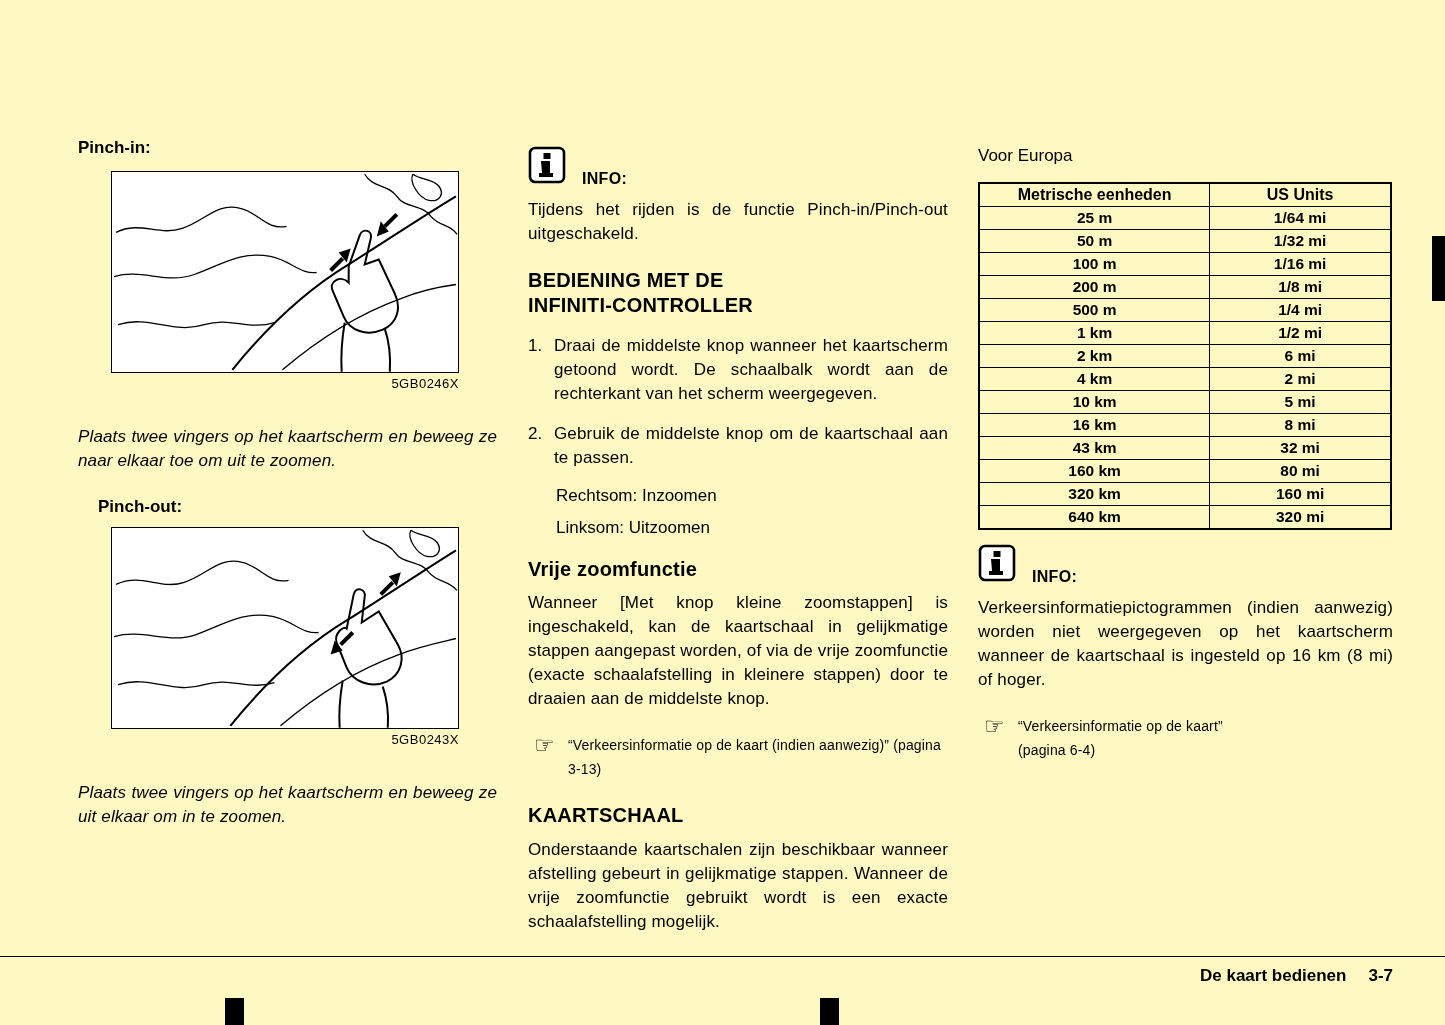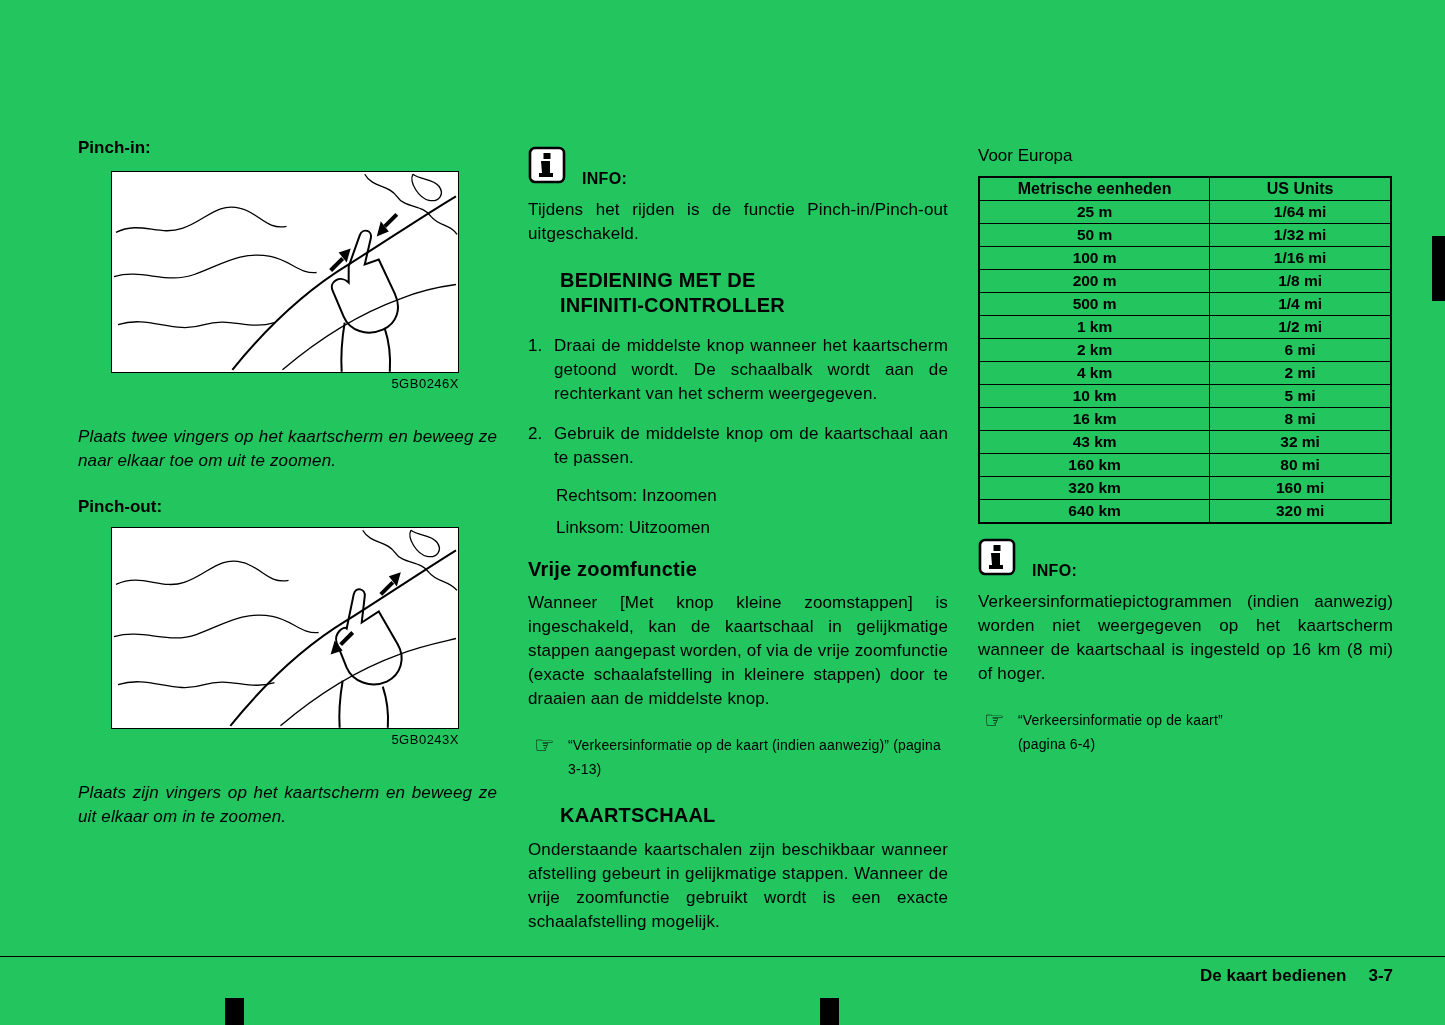--- a/index.html
+++ b/index.html
@@ -1,18 +1,18 @@
 <!DOCTYPE html>
 <html><head>
 <meta charset="utf-8">
 <style>
   * { margin:0; padding:0; box-sizing:border-box; }
   html,body { background:#ffffff; }
   body { font-family:"Liberation Sans","DejaVu Sans",sans-serif; color:#000; }
-  .page { position:relative; width:1445px; height:1025px; background:#22c55e; overflow:hidden; }
+  .page { position:relative; width:1445px; height:1025px; background:#fef9c3; overflow:hidden; }
 
   .col { position:absolute; top:138px; }
   .col-left  { left:78px;  width:419px; }
   .col-mid   { left:528px; width:420px; top:140px; }
   .col-right { left:978px; width:415px; top:146px; }
 
   .bold-label { font-weight:bold; font-size:17px; }
   .para { font-size:17px; line-height:24px; text-align:justify; letter-spacing:.15px; }
 
   .figure { width:348px; height:202px; border:1.6px solid #000; margin:13px 0 0 33px; background:#fff; }
@@ -30,21 +30,21 @@
   .step { display:flex; margin-top:16px; }
   .step .num { flex:0 0 26px; font-size:17px; line-height:24px; }
   .step .txt { flex:1; font-size:17px; line-height:24px; text-align:justify; letter-spacing:.15px; }
 
   .indent-line { margin:16px 0 0 28px; font-size:17px; }
 
   .ref-row { display:flex; margin-top:22px; }
   .pointer { flex:0 0 40px; font-family:"DejaVu Sans",sans-serif; font-size:23px; line-height:24px; padding-left:6px; }
   .ref-text { flex:1; font-size:14px; line-height:24px; letter-spacing:.15px; }
 
-  table.scale { width:414px; border-collapse:collapse; margin-top:10px; border:2px solid #000; }
+  table.scale { width:414px; border-collapse:collapse; margin-top:16px; border:2px solid #000; }
   table.scale th, table.scale td {
     border:1px solid #000; text-align:center; font-weight:bold;
     font-size:15.5px; line-height:20px; padding:1px 2px;
   }
   table.scale th { font-size:16px; }
   table.scale col.c1 { width:56%; }
   table.scale col.c2 { width:44%; }
 
   .footer-rule { position:absolute; left:0; right:0; top:956px; border-top:1.3px solid #000; }
   .footer-text { position:absolute; top:966px; right:52px; font-size:17px; font-weight:bold; }
@@ -53,22 +53,22 @@
   .crop-mark { position:absolute; background:#000; width:19px; height:27px; top:998px; }
   .crop-mark.m1 { left:225px; }
   .crop-mark.m2 { left:820px; }
   .edge-tab { position:absolute; right:0; top:236px; width:13px; height:65px; background:#000; }
 
   .mt6  { margin-top:6px; }
   .mt10 { margin-top:10px; }
   .mt12 { margin-top:12px; }
   .mt14 { margin-top:14px; }
   .mt20 { margin-top:20px; }
-  .mt22 { margin-top:22px;margin-left:32px; }
-  .mt24 { margin-top:24px; }
+  .mt22 { margin-top:22px; }
+  .mt24 { margin-top:24px;margin-left:20px; }
   .mt34 { margin-top:34px;font-style:italic; }
 </style>
 </head>
 <body>
 
 <div class="page">
 
   <div class="col col-left">
     <div class="bold-label">Pinch-in:</div>
 
@@ -117,21 +117,21 @@
         <g>
           <line x1="268" y1="66" x2="280" y2="54" stroke-width="4"></line>
           <polygon points="288,44 276,48 284,58" fill="#000" stroke="none"></polygon>
           <line x1="240" y1="104" x2="228" y2="116" stroke-width="4"></line>
           <polygon points="218,126 230,122 222,112" fill="#000" stroke="none"></polygon>
         </g>
       </svg>
     </div>
     <div class="fig-caption">5GB0243X</div>
 
-    <div class="para mt34">Plaats zijn vingers op het kaartscherm en beweeg ze uit elkaar om in te zoomen.</div>
+    <div class="para mt34">Plaats twee vingers op het kaartscherm en beweeg ze uit elkaar om in te zoomen.</div>
   </div>
 
   <div class="col col-mid">
     <div class="info-row mt6">
       <span class="info-box">
         <svg width="38" height="38" viewBox="0 0 38 38">
           <rect x="2" y="2" width="34" height="34" rx="5" fill="#fff" stroke="#000" stroke-width="2.6"></rect>
           <rect x="15.5" y="7" width="7" height="6" fill="#000"></rect>
           <path d="M13 15 h9 v12 h3 v4 h-14 v-4 h3 z" fill="#000"></path>
         </svg>

